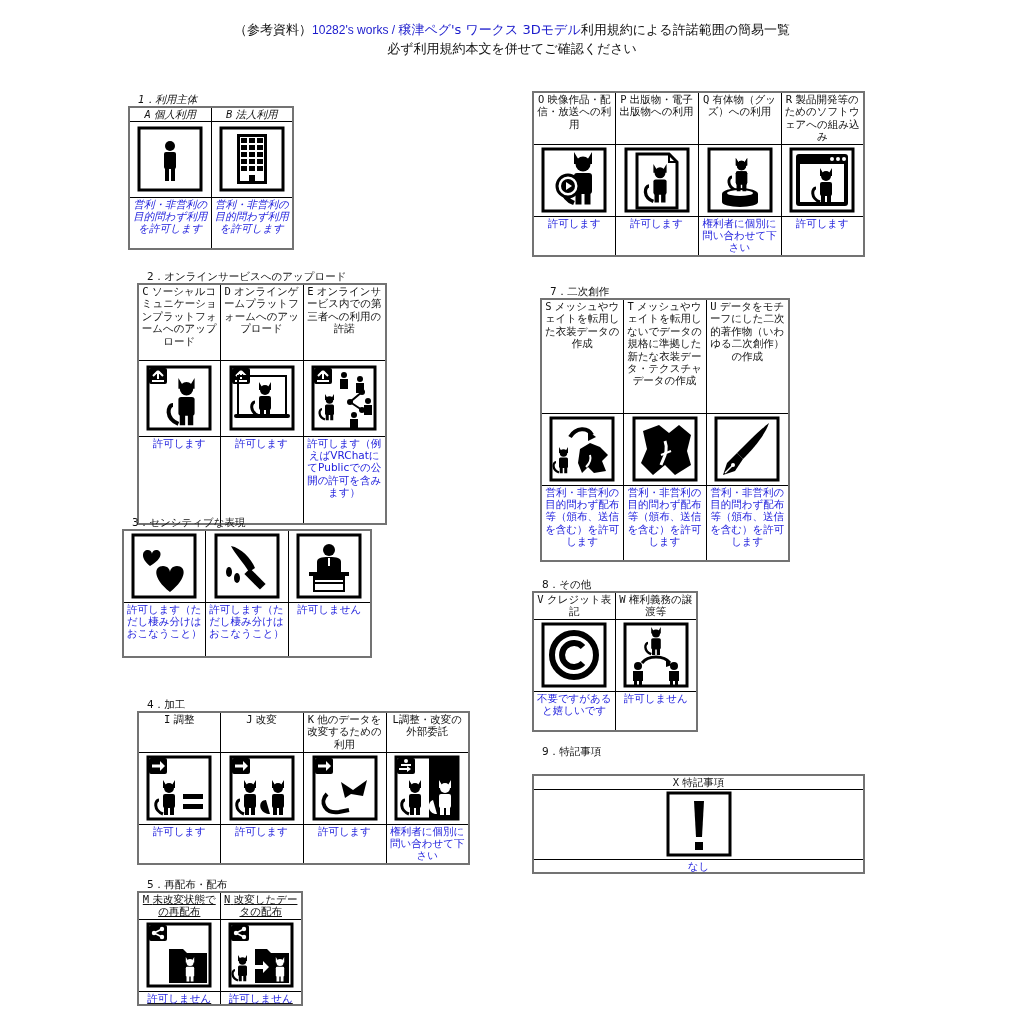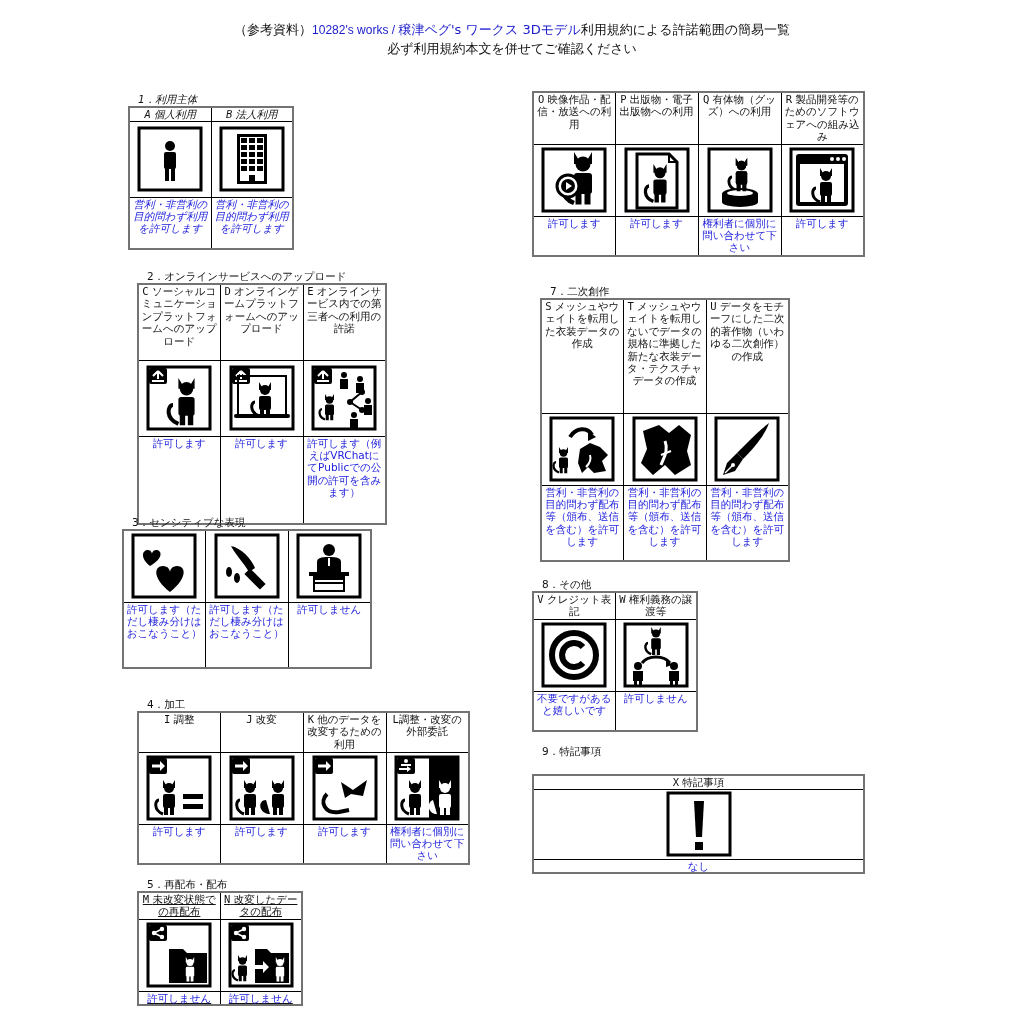--- a/index.html
+++ b/index.html
@@ -219,21 +219,21 @@
               <circle cx="34" cy="18" r="6" fill="#000"></circle>
               <path d="M22,40 L22,30 C22,26 26,25 34,25 C42,25 46,26 46,30 L46,40 Z" fill="#000"></path>
               <rect x="33" y="26" width="2" height="8" fill="#fff"></rect>
               <rect x="14" y="40" width="40" height="4" fill="#000"></rect>
               <rect x="18" y="44" width="32" height="16" fill="#000"></rect>
               <rect x="20" y="48" width="28" height="10" fill="#fff"></rect>
               <rect x="20" y="50" width="28" height="2" fill="#000"></rect>
             </svg>
           </td>
     </tr>
-    <tr style="height:66px">
+    <tr style="height:55px">
       <td class="t">許可します（ただし棲み分けはおこなうこと）</td>
       <td class="t">許可します（ただし棲み分けはおこなうこと）</td>
       <td class="t">許可しません</td>
     </tr>
   </tbody>
     </table>
 </div>
 
 <div class="section" style="left:137px; top:697px;">
   <div class="sec-label">4．加工</div>

